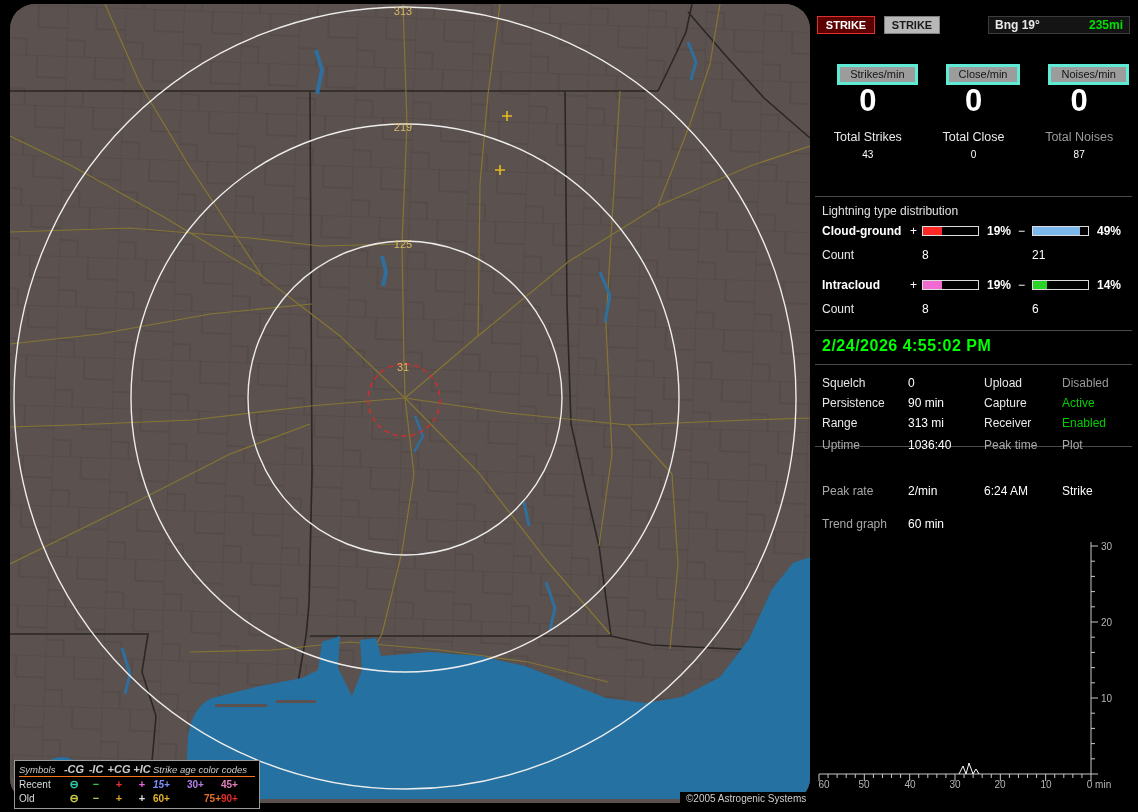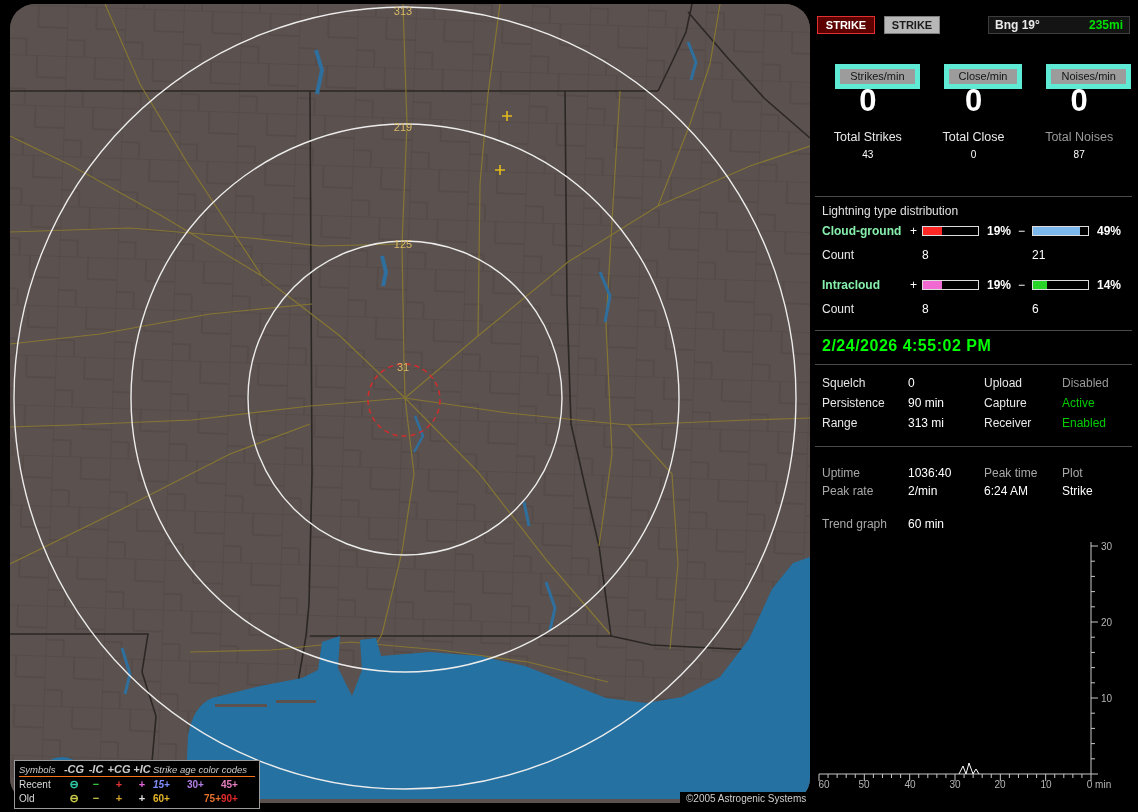--- a/index.html
+++ b/index.html
@@ -36,29 +36,29 @@
   .top-row { height:18px; display:flex; align-items:center; }
   .btn { height:18px; font-size:11px; font-weight:bold; font-family:inherit; cursor:pointer; line-height:14px; }
   .btn.strike { margin-left:2px; width:58px; background:#5c0000; color:#ffffff; border:1px solid #e03030; }
   .btn.noise  { margin-left:9px; width:56px; background:#b8b8b8; color:#1a1a1a; border:1px solid #7e7e7e; }
   .bng-box { margin-left:auto; margin-right:2px; width:142px; height:18px; background:#141414;
              border:1px solid #3c3c3c; display:flex; align-items:center; padding:0 6px; font-weight:bold; }
   .bng-box .dist { margin-left:auto; color:#00e000; }
 
   .flex3 { display:flex; }
   .flex3 > div { flex:1; display:flex; justify-content:center; }
-  .chip { background:#9c9c9c; color:#141414; font-size:11px; padding:1px 10px 2px 10px; border:5px solid #5eead4;margin-left:19px; }
+  .chip { background:#9c9c9c; color:#141414; font-size:11px; padding:1px 10px 2px 10px; border:3px solid #5eead4;margin-left:19px; }
   .zeros { font-size:31px; font-weight:bold; color:#ffffff; }
   .total-labels { font-size:12.5px; }
   .total-values { font-size:10px; color:#ffffff; }
 
   .dist-title { left:7px; color:#e0e0e0; }
   .dist-row, .count-row { display:grid; grid-template-columns:88px 12px 62px 34px 14px 62px 1fr;
                           align-items:center; left:7px !important; right:2px; }
-  .dist-row .name { font-weight:bold; color:#86efac; }
+  .dist-row .name { font-weight:bold; color:#ffffff; }
   .sign { text-align:left; color:#ffffff; }
   .bar { width:57px; height:10px; border:1px solid #dcdcdc; background:#000; display:block; overflow:hidden; }
   .bar-fill { display:block; height:100%; }
   .pct { font-weight:bold; color:#ffffff; padding-left:3px; }
 
   .datetime { left:7px !important; font-size:16px; font-weight:bold; color:#00ff00; letter-spacing:0.5px; }
 
   .grid4 { display:grid; grid-template-columns:86px 76px 78px 1fr; align-items:center;
            left:7px !important; right:2px; height:18px; }
   .lbl { color:#a8a8a8; }
@@ -295,21 +295,21 @@
   </div>
   <div class="grid4" style="top:406px">
     <span class="wlbl">Range</span>
     <span class="val">313 mi</span>
     <span class="wlbl">Receiver</span>
     <span style="color: rgb(0, 204, 0);">Enabled</span>
   </div>
 
   <div class="sep" style="top:438px"></div>
 
-  <div class="grid4" style="top:456px">
+  <div class="grid4" style="top:428px">
     <span class="lbl">Uptime</span>
     <span class="val">1036:40</span>
     <span class="lbl">Peak time</span>
     <span class="lbl">Plot</span>
   </div>
   <div class="grid4" style="top:474px">
     <span class="lbl">Peak rate</span>
     <span class="val">2/min</span>
     <span class="val">6:24 AM</span>
     <span class="val">Strike</span>

